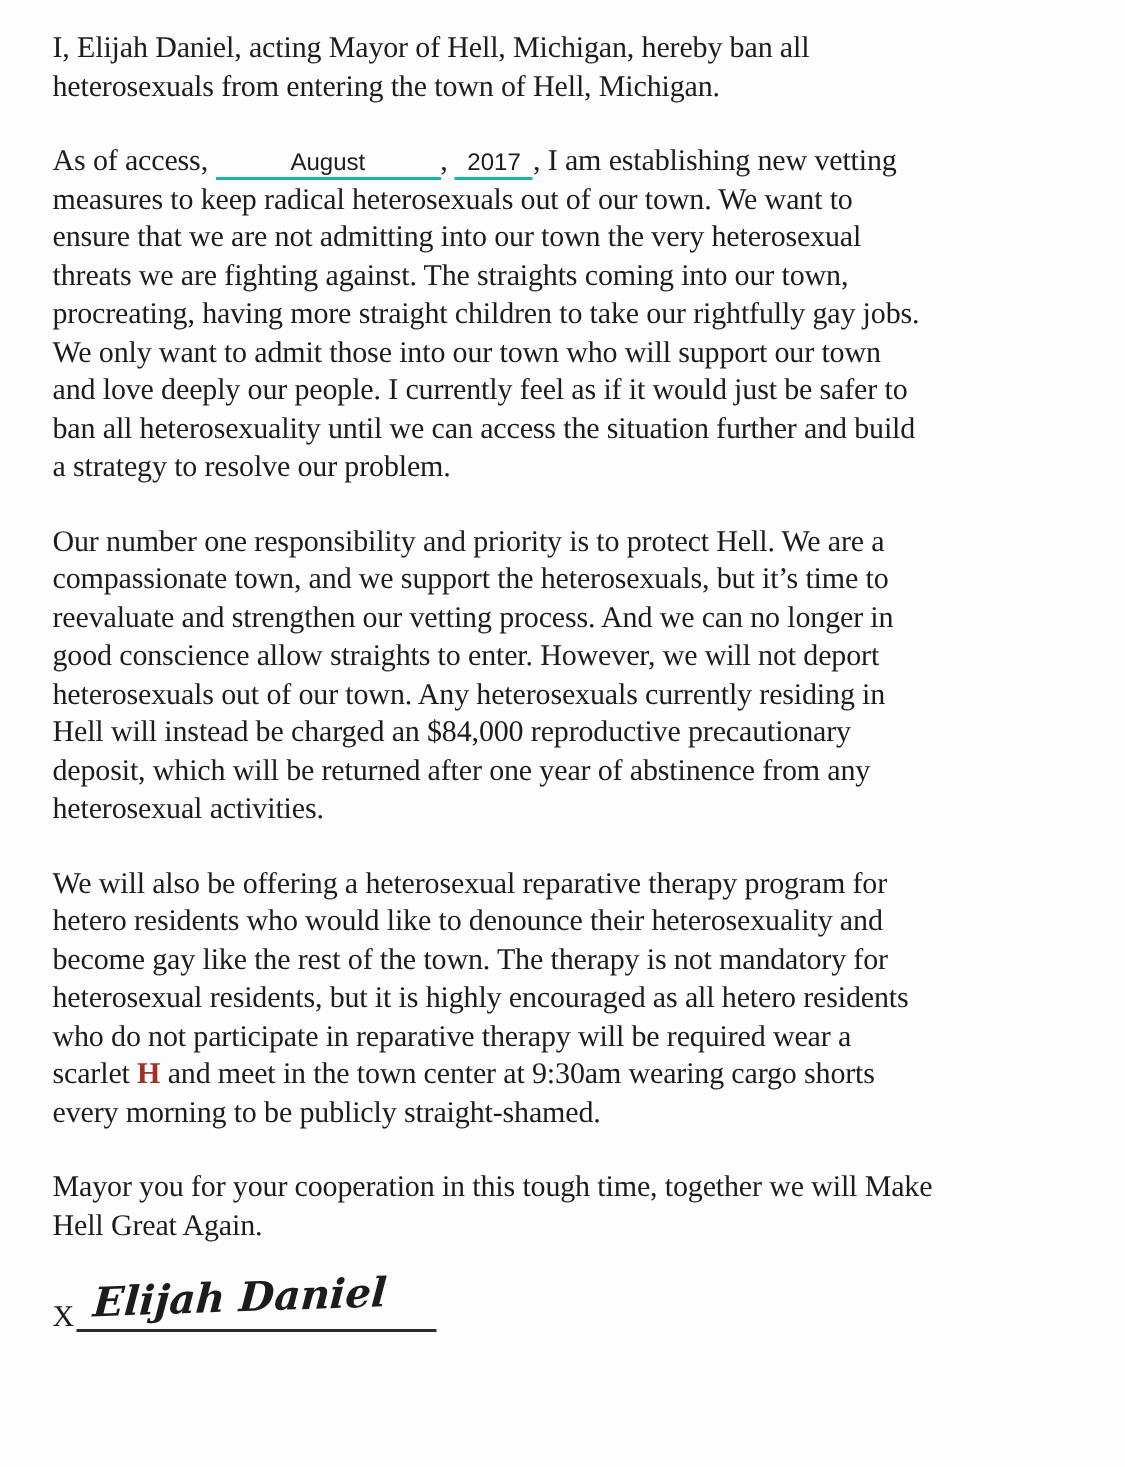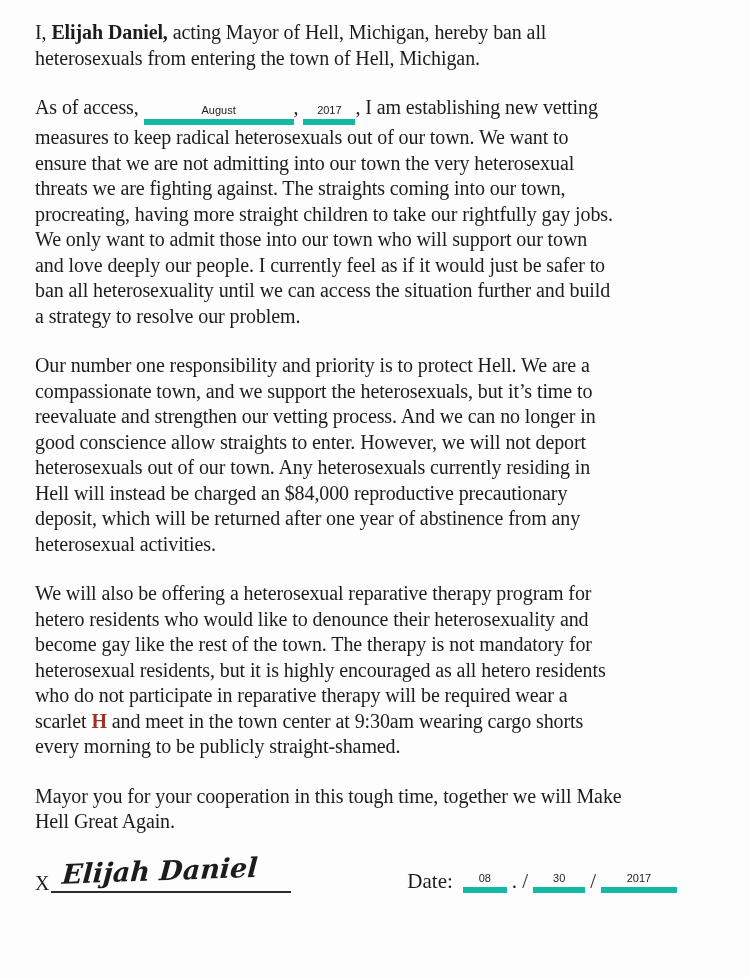--- a/index.html
+++ b/index.html
@@ -15,27 +15,27 @@
     width:750px;height:978px;
     padding:20px 28px 0 35px;
   }
   p.para{
     margin:0 0 24px 0;
     font-size:20px;
     line-height:25.5px;
     letter-spacing:-0.1px;
     white-space:pre-line;
   }
-  .bold{font-weight:bold;}
+  .bold{font-weight:normal;}
   .fill{
     font-family:"Liberation Sans","DejaVu Sans",sans-serif;
-    font-size:11px;
+    font-size:16px;
     display:inline-block;
     text-align:center;
-    border-bottom:6px solid #14b8a6;
+    border-bottom:2px solid #14b8a6;
     line-height:18px;
     vertical-align:baseline;
     white-space:nowrap;
     letter-spacing:0;
   }
   .fill-month{min-width:150px;}
   .fill-year{min-width:52px;}
   .scarlet{color:#9e312a;font-weight:bold;}
   .sig-row{
     display:flex;
@@ -113,23 +113,15 @@
 every morning to be publicly straight-shamed.</span></p>
 
   <p class="para">Mayor you for your cooperation in this tough time, together we will Make
 Hell Great Again.</p>
 
   <div class="sig-row">
     <div class="sig-left">
       <span class="x-mark">X</span>
       <span class="sig-line"><span class="sig-name">Elijah Daniel</span></span>
     </div>
-    <div class="date-group">
-      <span class="date-label">Date:</span>
-      <span class="fill fill-dm">08</span>
-      <span class="date-sep">. /</span>
-      <span class="fill fill-dd">30</span>
-      <span class="date-sep">/</span>
-      <span class="fill fill-dy">2017</span>
-    </div>
   </div>
 
 </div>
 
 </body></html>

